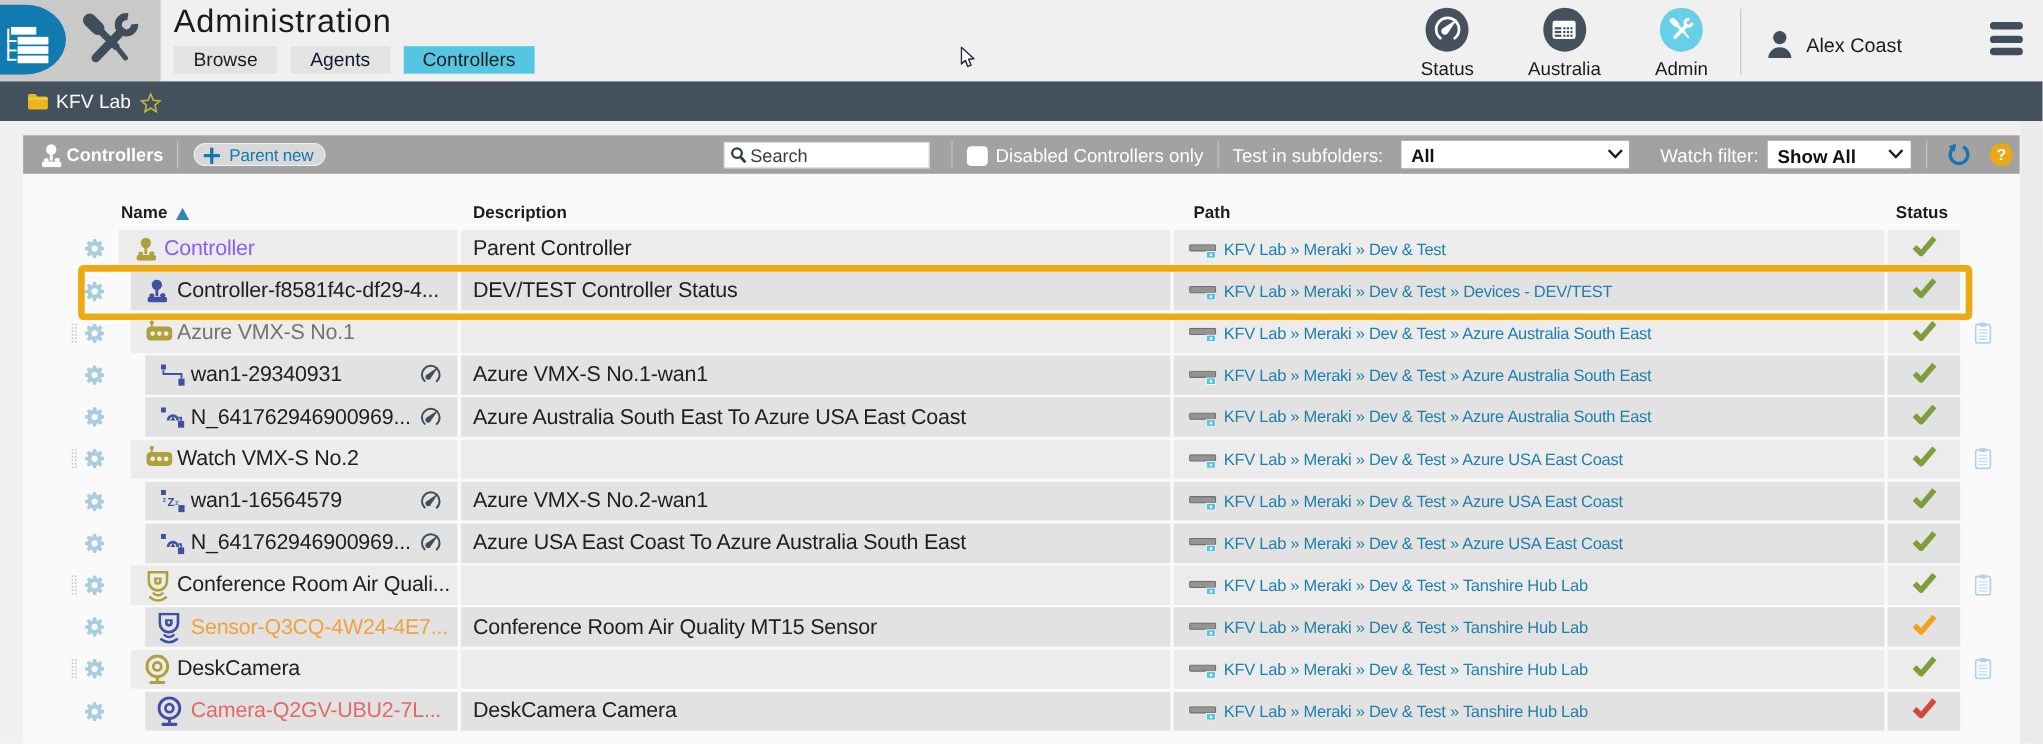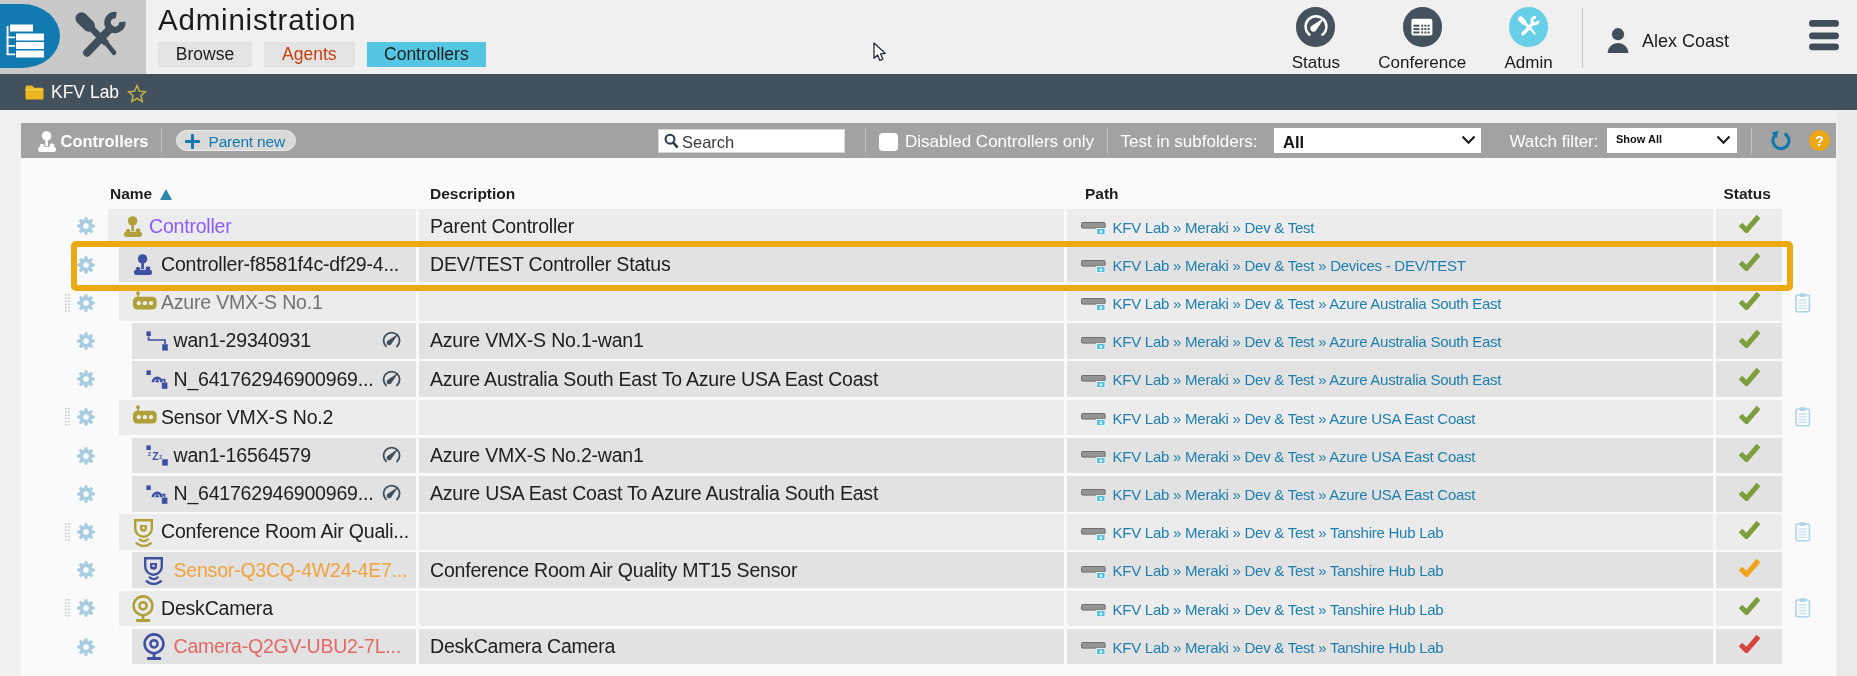--- a/index.html
+++ b/index.html
@@ -19,21 +19,21 @@
     <svg style="display:block" width="58" height="52" viewBox="0 0 60 56">
       <line x1="9" y1="9" x2="17" y2="17" stroke="#3f4e5a" stroke-width="13" stroke-linecap="round"></line>
       <line x1="14" y1="14" x2="36" y2="36" stroke="#3f4e5a" stroke-width="7"></line>
       <line x1="36" y1="36" x2="44" y2="46" stroke="#3f4e5a" stroke-width="5" stroke-linecap="round"></line>
       <circle cx="45" cy="13.5" r="8" fill="none" stroke="#3f4e5a" stroke-width="7" stroke-dasharray="40 10.3" stroke-dashoffset="1.1"></circle>
       <line x1="40" y1="20" x2="15" y2="46" stroke="#3f4e5a" stroke-width="8.5" stroke-linecap="round"></line>
     </svg>
   </div>
 <div style="position:absolute;left:158px;top:3px;font-size:29.5px;color:#1b1b1b;font-weight:400;white-space:nowrap;letter-spacing:0.8px;">Administration</div>
 <div style="position:absolute;left:157.6px;top:41.8px;width:94.8px;height:25.6px;background:#e3e3e3;display:flex;align-items:center;justify-content:center;font-size:17.5px;color:#1d1d1d;">Browse</div>
-<div style="position:absolute;left:263.7px;top:41.8px;width:91.2px;height:25.6px;background:#e3e3e3;display:flex;align-items:center;justify-content:center;font-size:17.5px;color:#c2410c;">Agents</div>
+<div style="position:absolute;left:263.7px;top:41.8px;width:91.2px;height:25.6px;background:#e3e3e3;display:flex;align-items:center;justify-content:center;font-size:17.5px;color:#0f172a;">Agents</div>
 <div style="position:absolute;left:366.7px;top:41.8px;width:119.3px;height:25.6px;background:#54c6e2;display:flex;align-items:center;justify-content:center;font-size:17.5px;color:#1d1d1d;">Controllers</div>
 <div style="position:absolute;left:1296.1px;top:7.3px;width:39.4px;height:39.4px;background:#45525e;border-radius:50%;display:flex;align-items:center;justify-content:center;">
     <svg style="display:block" width="28" height="28" viewBox="0 0 28 28">
       <circle cx="14" cy="13.6" r="10.4" fill="none" stroke="#fff" stroke-width="2.5" stroke-dasharray="51.3 14" stroke-dashoffset="42" stroke-linecap="round"></circle>
       <path d="M22.6 4.4 L14.5 16.8 A3.3 3.3 0 1 1 10.1 12.4 Z" fill="#fff"></path>
     </svg>
   </div>
 <div style="position:absolute;left:1315.8px;top:52.5px;font-size:17px;color:#1b1b1b;font-weight:400;white-space:nowrap;transform:translateX(-50%);">Status</div>
 <div style="position:absolute;left:1402.5px;top:7.3px;width:39.4px;height:39.4px;background:#45525e;border-radius:50%;display:flex;align-items:center;justify-content:center;">
     <svg style="display:block" width="26" height="26" viewBox="0 0 26 26">
@@ -45,21 +45,21 @@
       <rect x="4.4" y="14.1" width="6" height="2" fill="#45525e"></rect>
       <rect x="12.2" y="14.1" width="2" height="2" fill="#45525e"></rect>
       <rect x="15.399999999999999" y="14.1" width="2" height="2" fill="#45525e"></rect>
       <rect x="18.6" y="14.1" width="2" height="2" fill="#45525e"></rect>
       <rect x="4.4" y="17.5" width="6" height="2" fill="#45525e"></rect>
       <rect x="12.2" y="17.5" width="2" height="2" fill="#45525e"></rect>
       <rect x="15.399999999999999" y="17.5" width="2" height="2" fill="#45525e"></rect>
       <rect x="18.6" y="17.5" width="2" height="2" fill="#45525e"></rect>
     </svg>
   </div>
-<div style="position:absolute;left:1422.2px;top:52.5px;font-size:17px;color:#1b1b1b;font-weight:400;white-space:nowrap;transform:translateX(-50%);">Conference</div>
+<div style="position:absolute;left:1422.2px;top:52.5px;font-size:17px;color:#1b1b1b;font-weight:400;white-space:nowrap;transform:translateX(-50%);">Australia</div>
 <div style="position:absolute;left:1508.8999999999999px;top:7.3px;width:39.4px;height:39.4px;background:#68cfe9;border-radius:50%;display:flex;align-items:center;justify-content:center;">
     <svg style="display:block" width="24" height="23" viewBox="0 0 60 56">
       <line x1="9" y1="9" x2="17" y2="17" stroke="#ffffff" stroke-width="13" stroke-linecap="round"></line>
       <line x1="14" y1="14" x2="36" y2="36" stroke="#ffffff" stroke-width="7"></line>
       <line x1="36" y1="36" x2="44" y2="46" stroke="#ffffff" stroke-width="5" stroke-linecap="round"></line>
       <circle cx="45" cy="13.5" r="8" fill="none" stroke="#ffffff" stroke-width="7" stroke-dasharray="40 10.3" stroke-dashoffset="1.1"></circle>
       <line x1="40" y1="20" x2="15" y2="46" stroke="#ffffff" stroke-width="8.5" stroke-linecap="round"></line>
     </svg>
   </div>
 <div style="position:absolute;left:1528.6px;top:52.5px;font-size:17px;color:#1b1b1b;font-weight:400;white-space:nowrap;transform:translateX(-50%);">Admin</div>
@@ -131,21 +131,21 @@
 <div style="position:absolute;left:1120.5px;top:132px;font-size:17px;color:#ffffff;font-weight:400;white-space:nowrap;">Test in subfolders:</div>
 <div style="position:absolute;left:1274px;top:127.5px;width:207px;height:25px;background:#ffffff;"></div>
 <div style="position:absolute;left:1283px;top:132.5px;font-size:16.5px;color:#111;font-weight:700;white-space:nowrap;">All</div>
 <div style="position:absolute;left:1461px;top:135px;width:15px;height:10px;">
     <svg style="display:block" width="15" height="10" viewBox="0 0 15 10">
       <path d="M1.5 1.5 L7.5 7.8 L13.5 1.5" fill="none" stroke="#1c1c1c" stroke-width="2.1"></path>
     </svg>
   </div>
 <div style="position:absolute;left:1509.4px;top:132px;font-size:17px;color:#ffffff;font-weight:400;white-space:nowrap;">Watch filter:</div>
 <div style="position:absolute;left:1606.9px;top:127.5px;width:130px;height:25px;background:#ffffff;"></div>
-<div style="position:absolute;left:1616px;top:132.5px;font-size:11px;color:#111;font-weight:700;white-space:nowrap;">Show All</div>
+<div style="position:absolute;left:1616px;top:132.5px;font-size:17px;color:#111;font-weight:700;white-space:nowrap;">Show All</div>
 <div style="position:absolute;left:1716px;top:135px;width:15px;height:10px;">
     <svg style="display:block" width="15" height="10" viewBox="0 0 15 10">
       <path d="M1.5 1.5 L7.5 7.8 L13.5 1.5" fill="none" stroke="#1c1c1c" stroke-width="2.1"></path>
     </svg>
   </div>
 <div style="position:absolute;left:1751.4px;top:128px;width:1px;height:25px;background:#c6c6c6;"></div>
 <div style="position:absolute;left:1769.5px;top:129.5px;width:21px;height:22px;">
     <svg style="display:block" width="21" height="22" viewBox="0 0 21 22">
       <path d="M14.6 3.5 a8 8 0 1 1 -9.5 1.6" fill="none" stroke="#1377b0" stroke-width="3.1"></path>
       <path d="M8.3 0.4 L1.6 3.1 L6.9 8.2 Z" fill="#1377b0"></path>
@@ -430,21 +430,21 @@
 <div style="position:absolute;left:133px;top:405.45000000000005px;width:24px;height:19px;">
     <svg style="display:block" width="24" height="19" viewBox="0 0 24 19">
       <rect x="4.2" y="3.2" width="1.6" height="3.5" fill="#b0a039"></rect>
       <circle cx="5" cy="2.2" r="1.9" fill="#b0a039"></circle>
       <rect x="0" y="5.8" width="23.7" height="12.8" rx="4.2" fill="#b0a039"></rect>
       <circle cx="5.8" cy="12.2" r="2.15" fill="#ececec"></circle>
       <circle cx="11.9" cy="12.2" r="2.15" fill="#ececec"></circle>
       <circle cx="18" cy="12.2" r="2.15" fill="#ececec"></circle>
     </svg>
   </div>
-<div style="position:absolute;left:161px;top:405.75000000000006px;font-size:19.5px;color:#202020;font-weight:400;white-space:nowrap;letter-spacing:-0.2px;">Sensor VMX-S No.2</div>
+<div style="position:absolute;left:161px;top:405.75000000000006px;font-size:19.5px;color:#202020;font-weight:400;white-space:nowrap;letter-spacing:-0.2px;">Watch VMX-S No.2</div>
 <div style="position:absolute;left:1081px;top:412.95000000000005px;width:25px;height:13px;">
     <svg style="display:block" width="25" height="13" viewBox="0 0 25 13">
       <rect x="0.5" y="0.5" width="23.6" height="5.6" rx="1" fill="#949494" stroke="#6e6e6e" stroke-width="1"></rect>
       <rect x="15.6" y="6.6" width="8.4" height="6" fill="#58c2df" stroke="#fafafa" stroke-width="0.8"></rect>
       <rect x="18.8" y="8.6" width="2.2" height="2.2" fill="#ffffff"></rect>
     </svg>
   </div>
 <div style="position:absolute;left:1112.5px;top:409.65000000000003px;font-size:15px;color:#1e7fad;font-weight:400;white-space:nowrap;letter-spacing:-0.25px;">KFV Lab » Meraki » Dev &amp; Test » Azure USA East Coast</div>
 <div style="position:absolute;left:1738px;top:405.15000000000003px;width:23px;height:19px;">
     <svg style="display:block" width="23" height="19" viewBox="0 0 23 19">

